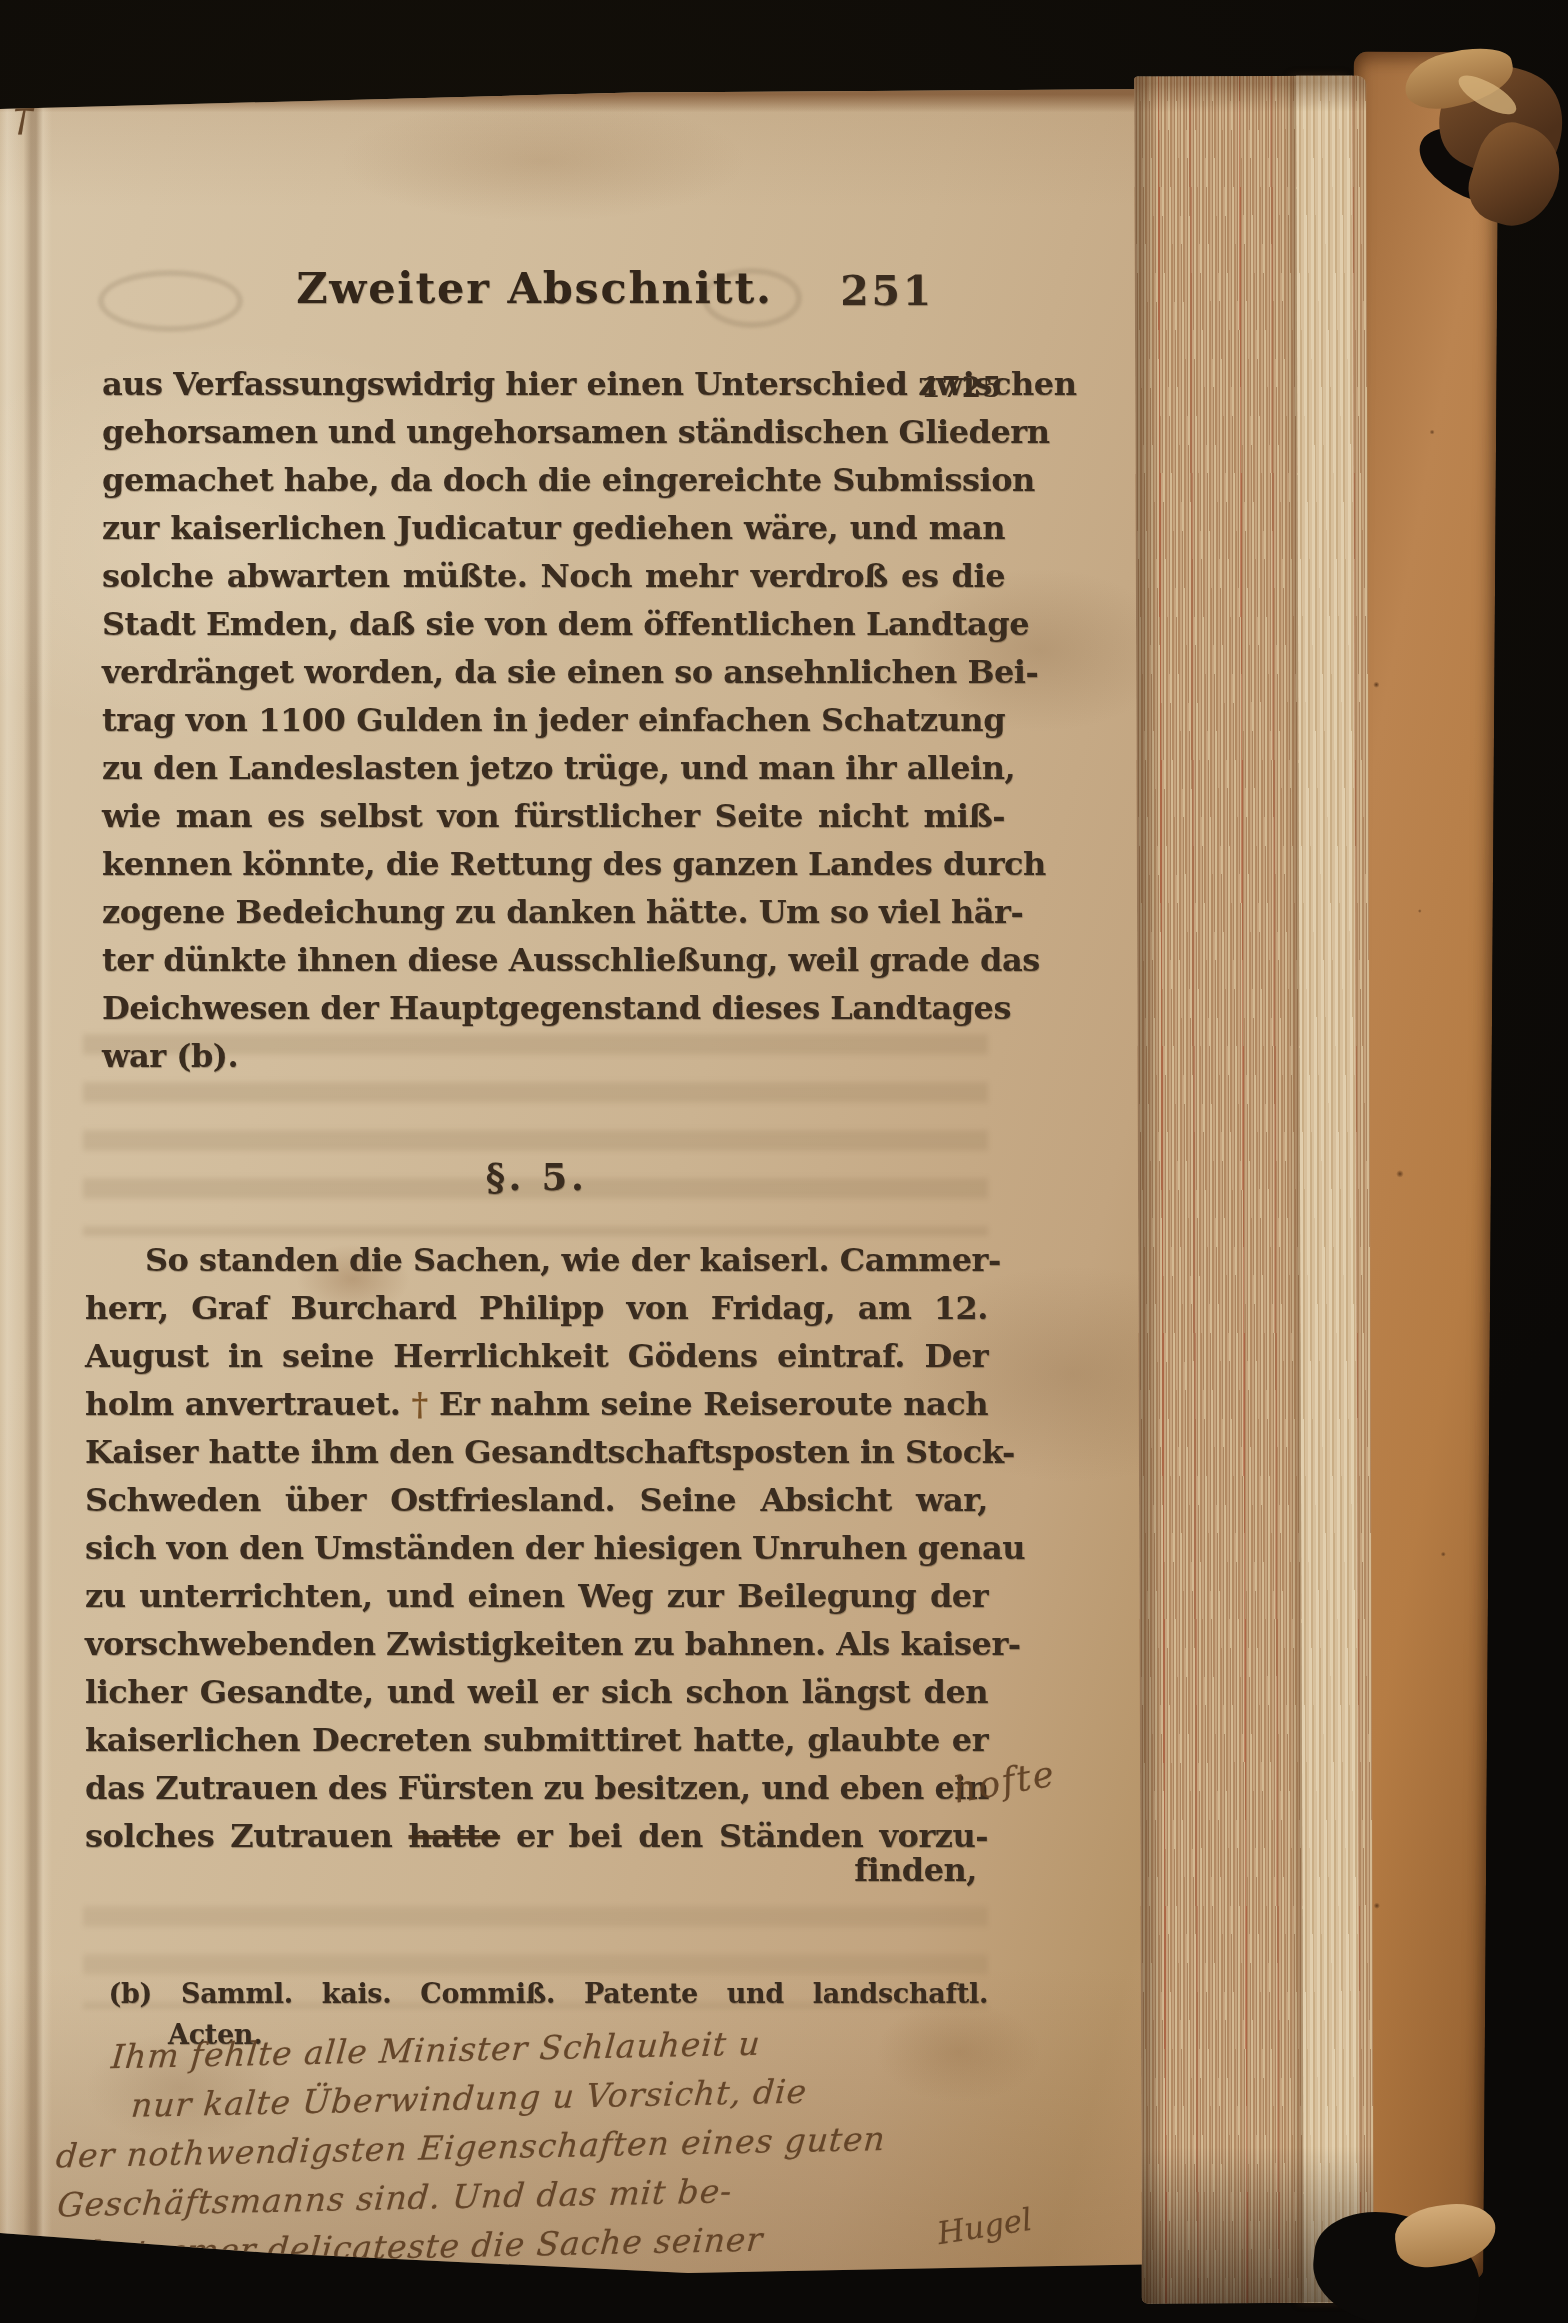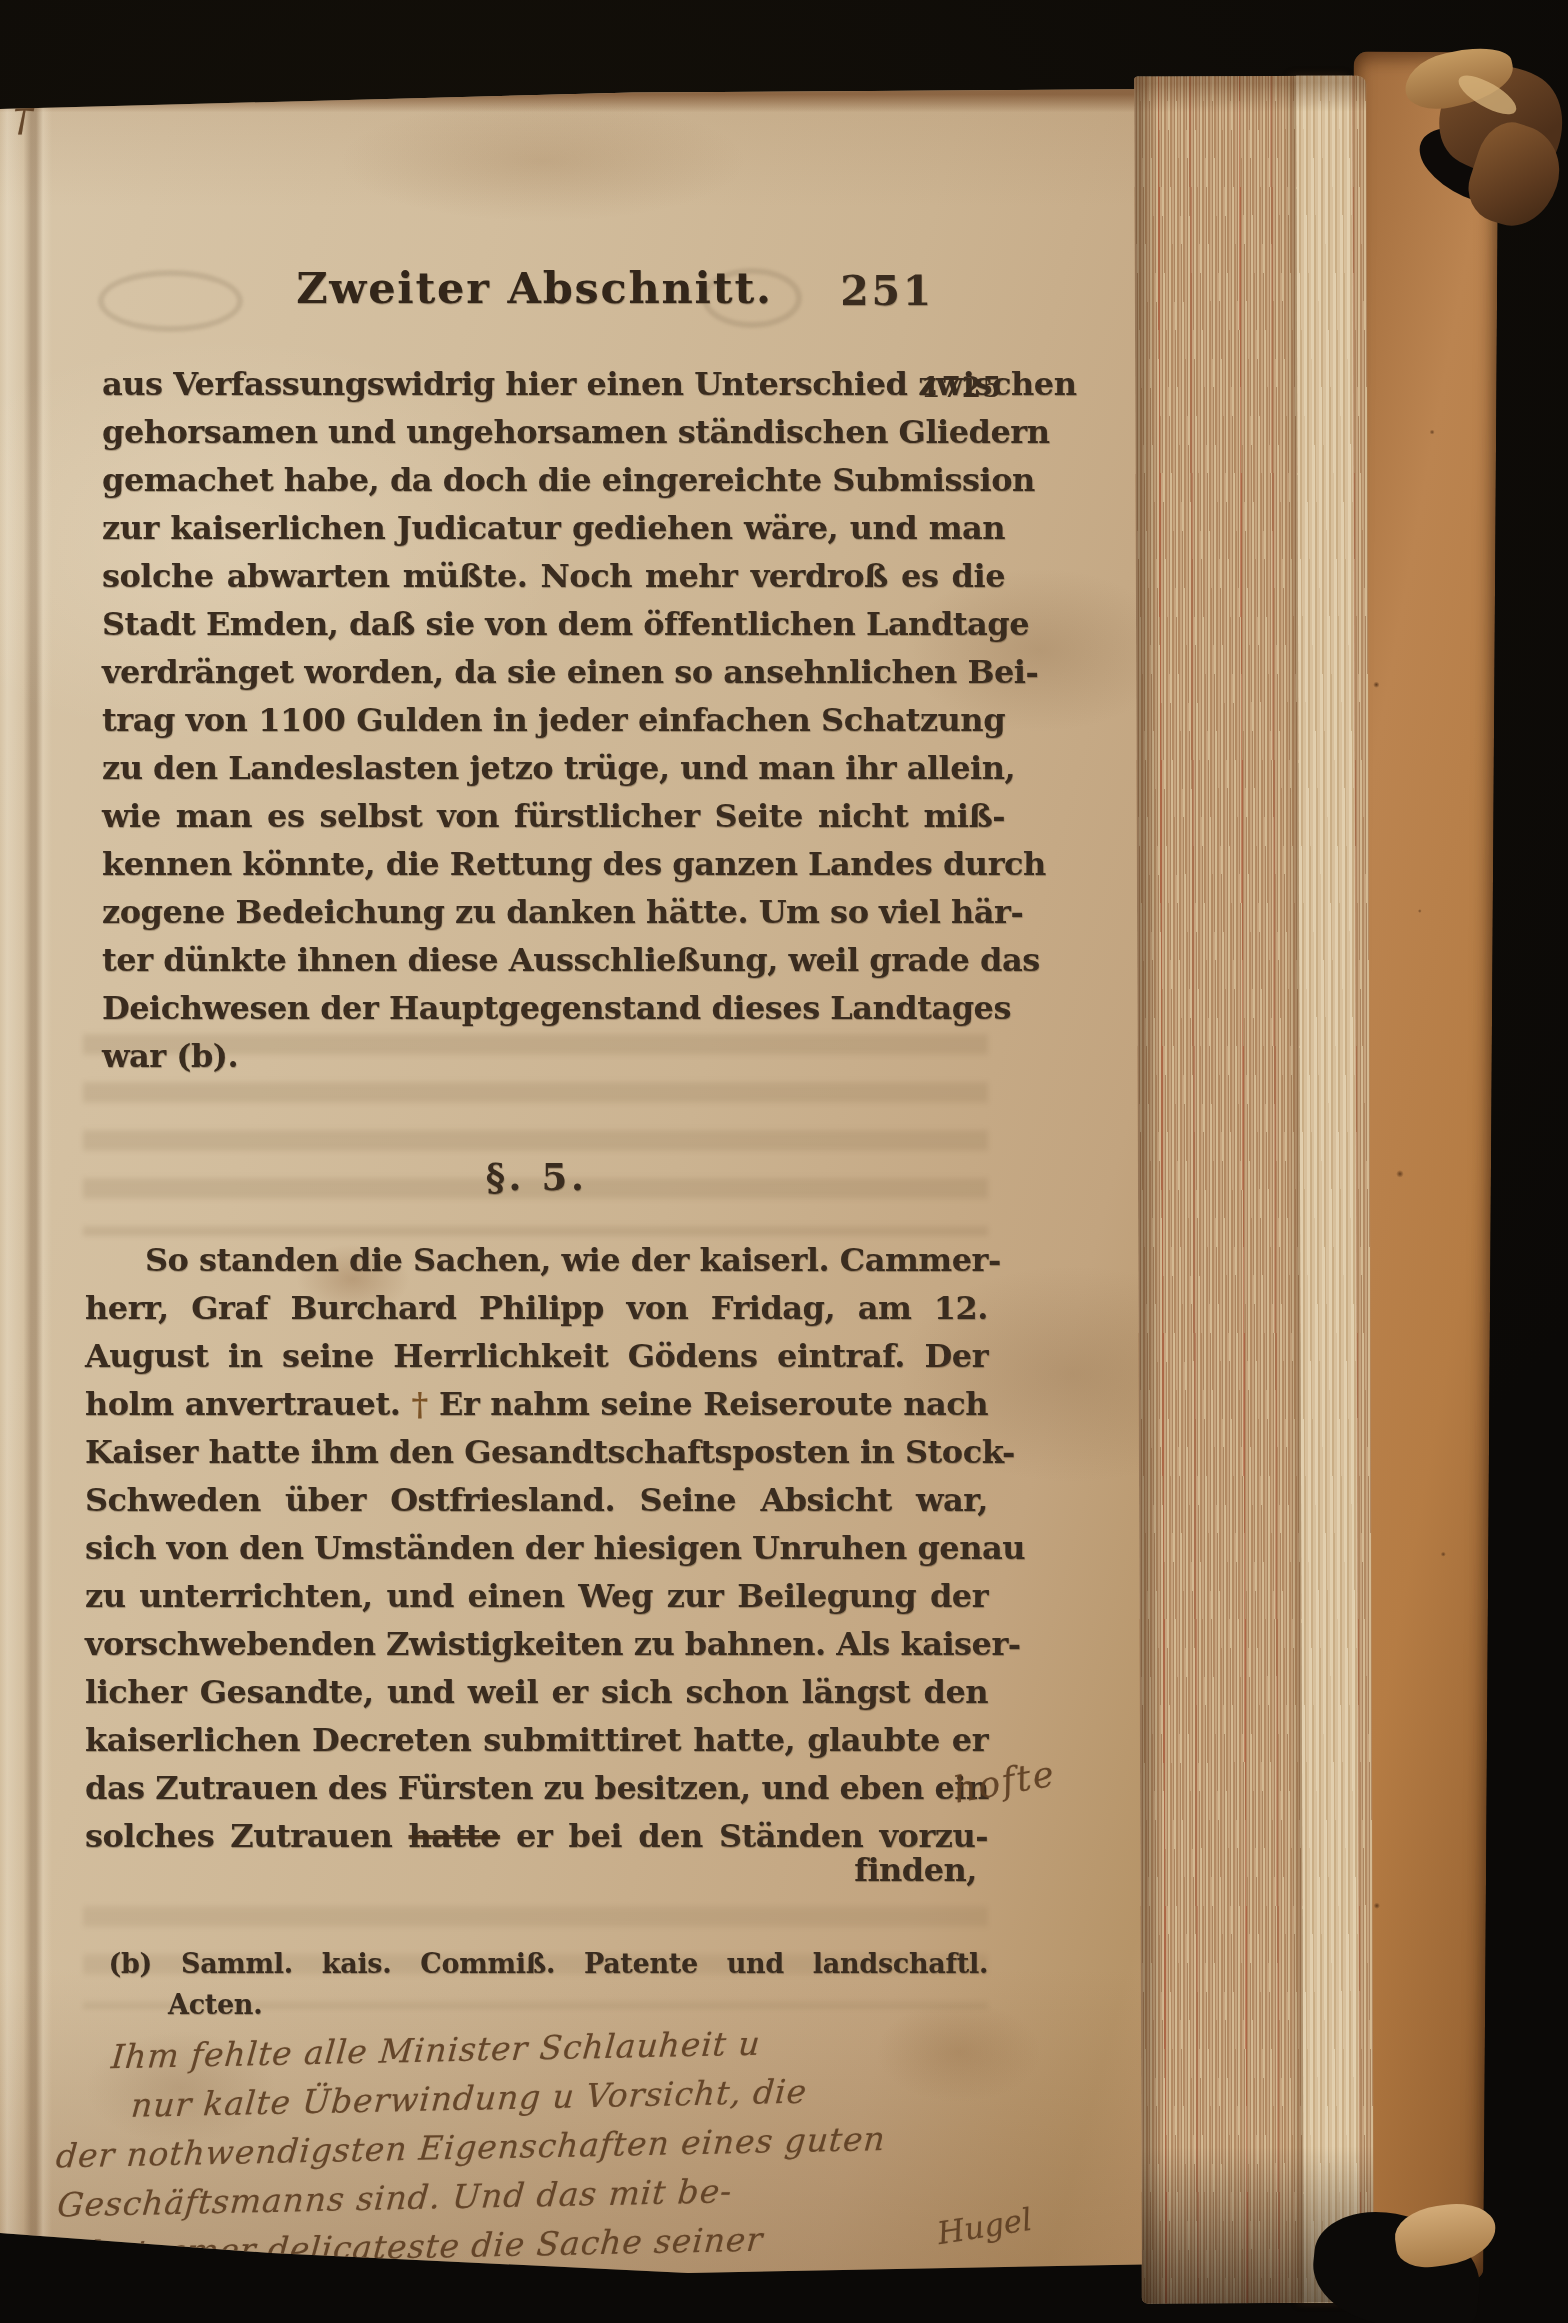--- a/index.html
+++ b/index.html
@@ -122,21 +122,21 @@
 
   .hand-ink { color:#7a5226; text-shadow:none; }
   .struck { text-decoration:line-through; text-decoration-thickness:3.6px;
     text-decoration-color:rgba(62,42,22,.85); }
 
   .catchword { position:absolute; left:85px; top:1762px; width:892px; text-align:right;
     font-size:32px; letter-spacing:-0.5px; }
 
   .footnote { position:absolute; left:85px; top:1854px; width:903px;
     font-size:27px; line-height:41px; letter-spacing:-0.3px; }
-  .fn1 { padding-left:23.5px; text-align:justify; text-align-last:justify; white-space:nowrap; }
+  .fn1 { padding-left:23.5px; text-align:justify; text-align-last:justify; white-space:nowrap;margin-top:30px; }
   .fn2 { padding-left:83px; }
 
   
   .hw { font-style:italic; color:rgba(92,62,34,.88); font-weight:400;
     text-shadow:0 0 0.9px rgba(92,62,34,.4); }
   .hw-block { position:absolute; left:56px; top:1934px; width:995px;
     font-size:33px; line-height:49px; transform:rotate(-1.2deg) skewX(-6deg);
     letter-spacing:0.9px; white-space:nowrap; }
   .hw-marker { position:absolute; left:12.7px; top:1.8px; font-size:42px; }
   .hw-l1 { padding-left:47px; } .hw-l2 { padding-left:71px; }

